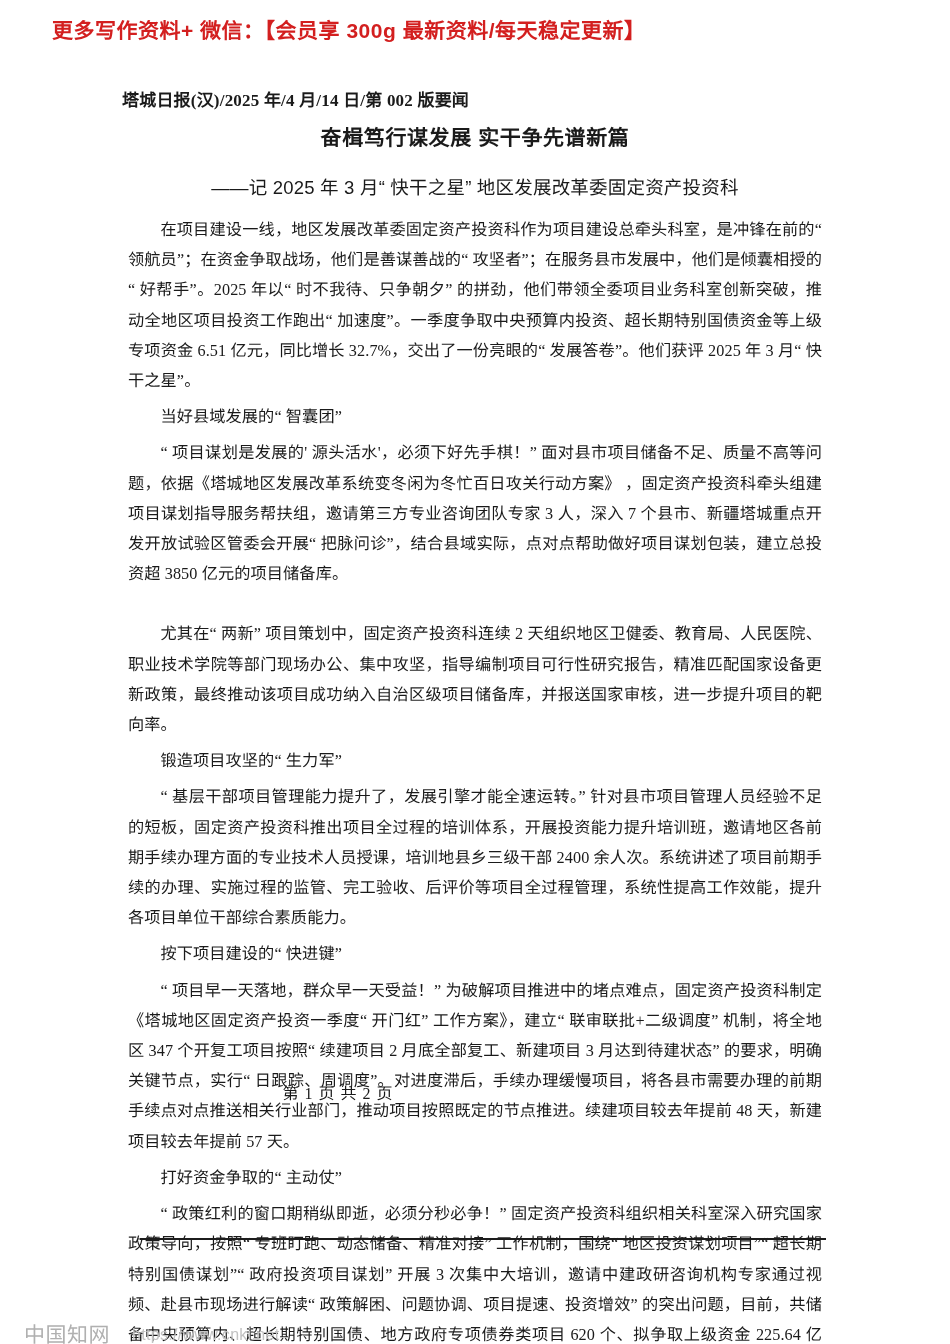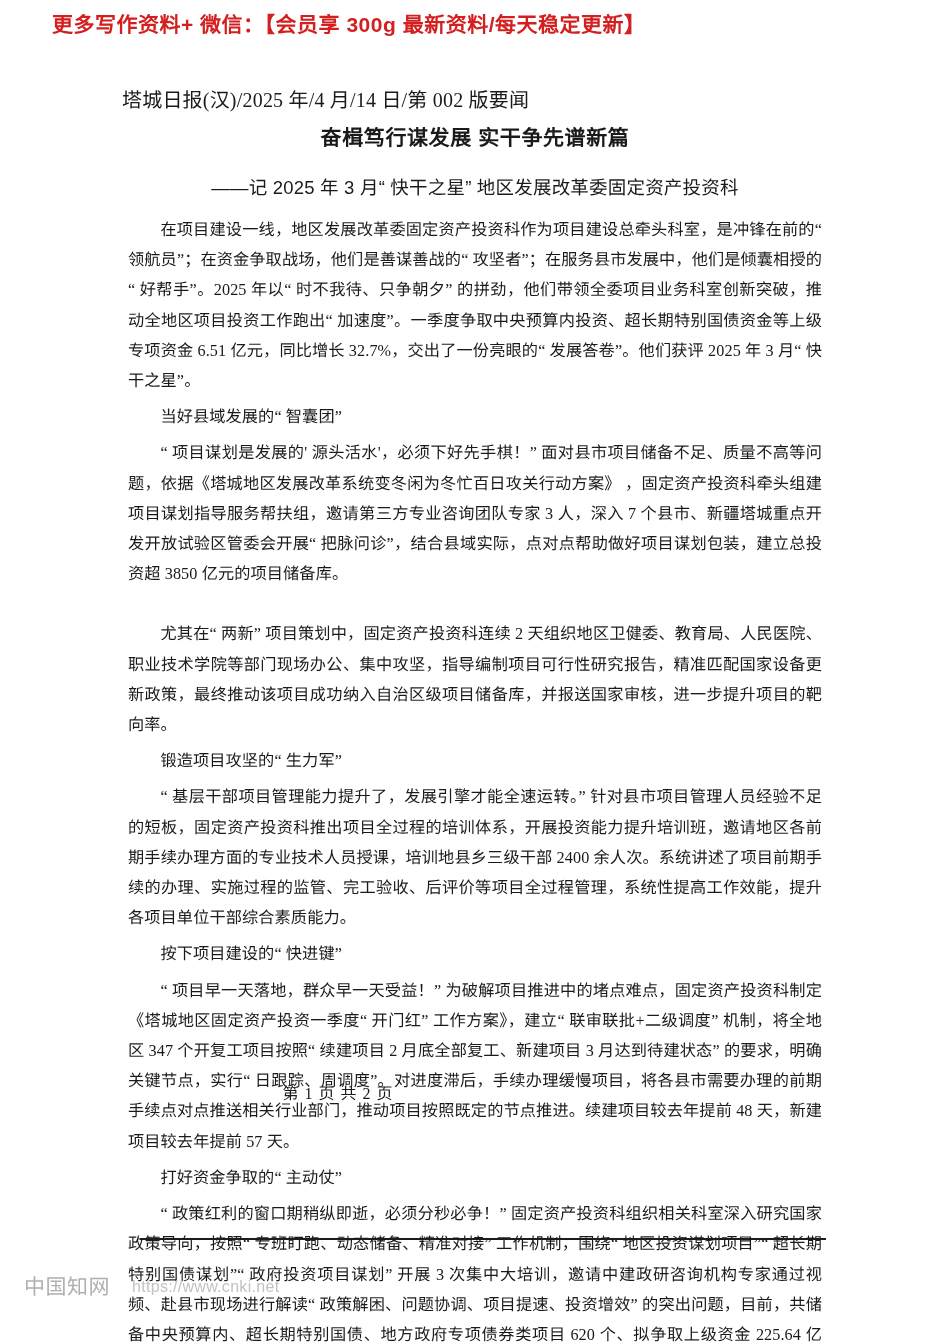--- a/index.html
+++ b/index.html
@@ -19,45 +19,46 @@
   }
 
   .page {
     position: absolute;
     inset: 0;
   }
 
   
   .promo-banner {
     position: absolute;
-    top: 8px;
+    top: 14px;
     left: 52px;
     width: 860px;
     color: #d31f1f;
     font-family: "Liberation Sans", "DejaVu Sans", sans-serif;
     font-weight: 700;
     font-size: 21px;
     letter-spacing: 0.5px;
     white-space: nowrap;
   }
 
   
   .doc {
     position: absolute;
     top: 88px;
     left: 122px;
     width: 706px;
   }
 
   .source-line {
-    font-size: 20px;
+    font-size: 17px;
     line-height: 25px;
     letter-spacing: 0.2px;
     margin-bottom: 9px;
     font-family: "Liberation Serif", "DejaVu Serif", serif;
+    font-weight: bold;
   }
 
   .title-block {
     text-align: center;
     margin-top: 6px;
   }
   .doc-title {
     font-size: 21px;
     font-weight: 700;
     line-height: 32px;
@@ -116,21 +117,21 @@
     top: 1238px;
     left: 140px;
     width: 686px;
     height: 0;
     border-top: 2px solid #1c1c1c;
   }
 
   
   .cnki-bar {
     position: absolute;
-    top: 1276px;
+    top: 1324px;
     left: 24px;
     display: flex;
     align-items: center;
     gap: 22px;
     color: #b3b3b3;
   }
   .cnki-logo {
     font-family: "Liberation Sans", "DejaVu Sans", sans-serif;
     font-size: 21px;
     font-weight: 400;

